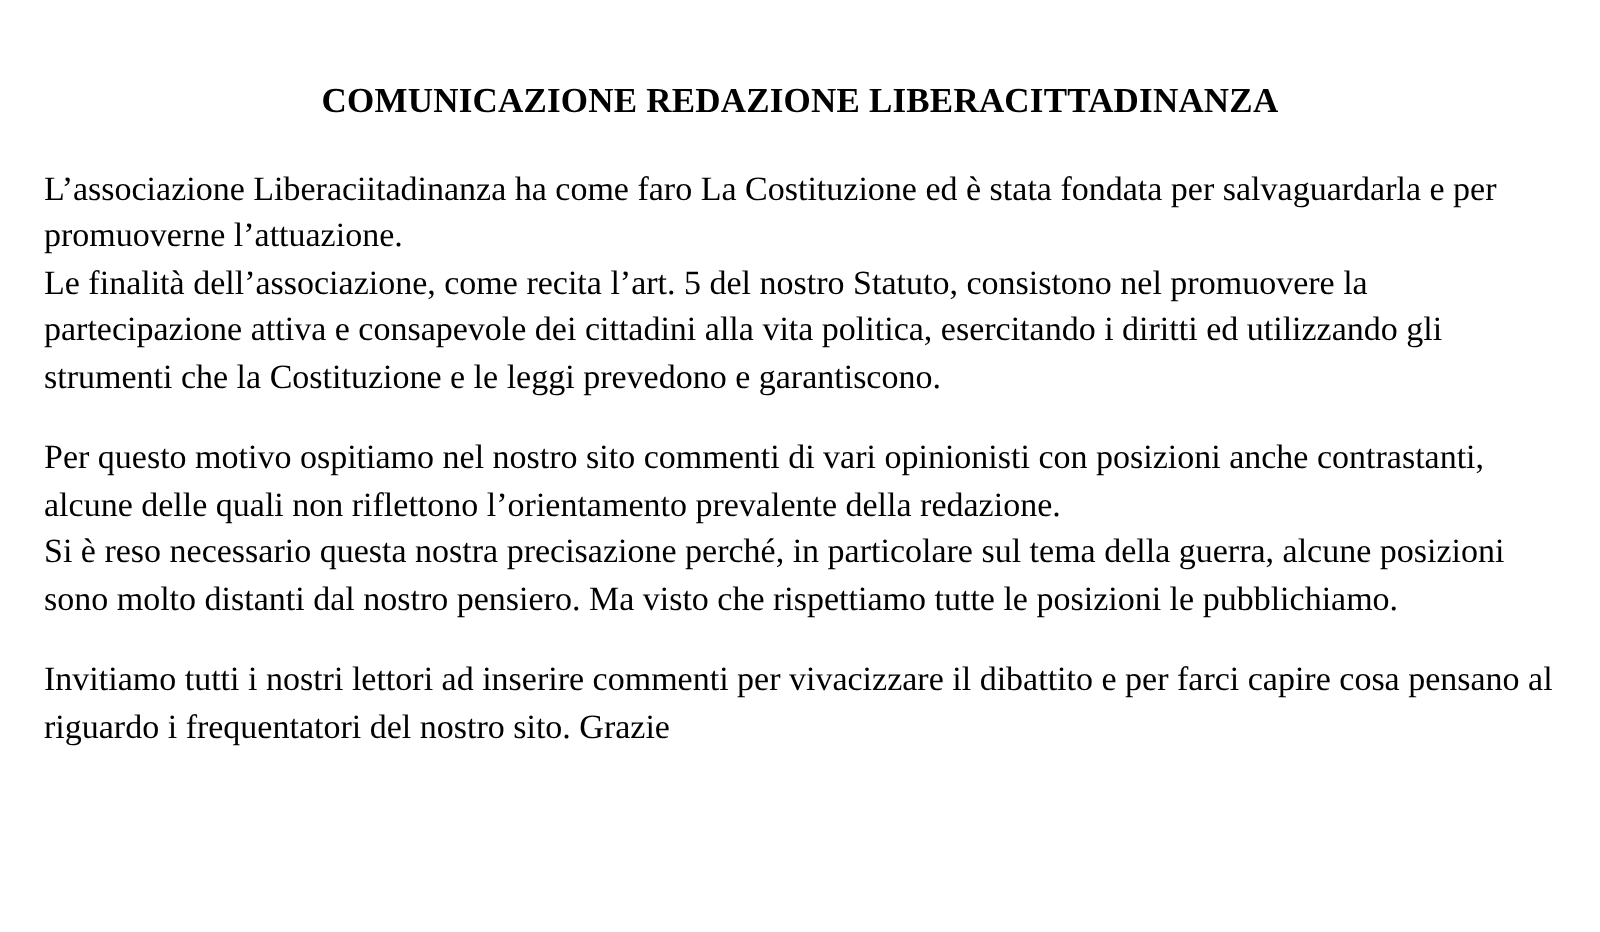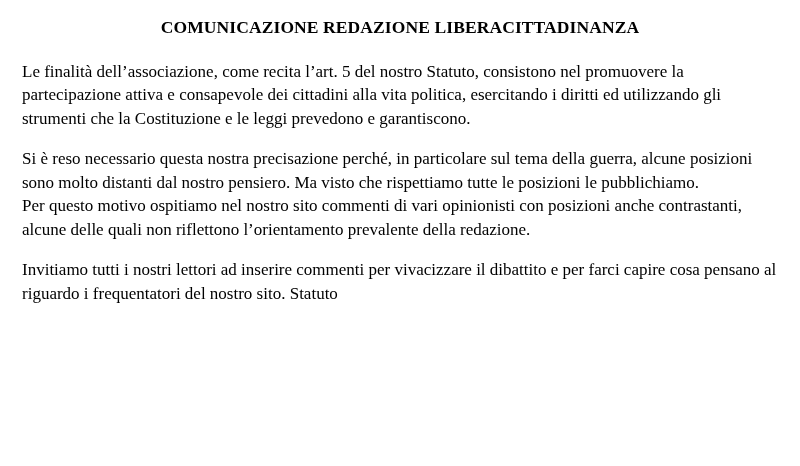--- a/index.html
+++ b/index.html
@@ -11,21 +11,21 @@
     height: 466px;
     background: #ffffff;
     font-family: "Liberation Serif", serif;
     color: #000000;
     overflow: hidden;
   }
   .page {
     width: 800px;
     height: 466px;
     box-sizing: border-box;
-    padding: 17px 22px 10px 22px;
+    padding: 40px 22px 10px 22px;
     position: relative;
   }
   .doc-title {
     text-align: center;
     font-weight: bold;
     font-size: 17.5px;
     letter-spacing: 0.1px;
     margin: 0 0 22px 0;
     line-height: 1.2;
   }
@@ -44,28 +44,29 @@
 </style>
 </head>
 <body>
 
 <div class="page">
 
   <h1 class="doc-title">COMUNICAZIONE REDAZIONE LIBERACITTADINANZA</h1>
 
   <div class="body-block">
 
+    <p class="para">L’associazione Liberaciitadinanza ha come faro La Costituzione ed è stata fondata per salvaguardarla e per promuoverne l’attuazione.</p>
 
     <p class="para">Le finalità dell’associazione, come recita l’art. 5 del nostro Statuto, consistono nel promuovere la partecipazione attiva e consapevole dei cittadini alla vita politica, esercitando i diritti ed utilizzando gli strumenti che la Costituzione e le leggi prevedono e garantiscono.</p>
 
 
     <div class="spacer"></div>
 
+    <p class="para">Per questo motivo ospitiamo nel nostro sito commenti di vari opinionisti con posizioni anche contrastanti, alcune delle quali  non riflettono l’orientamento prevalente della redazione.</p>
+
     <p class="para">Si è reso necessario questa nostra precisazione perché, in particolare sul tema della guerra, alcune posizioni sono  molto distanti dal nostro pensiero. Ma visto che rispettiamo tutte le posizioni le pubblichiamo.</p>
-
-    <p class="para">Per questo motivo ospitiamo nel nostro sito commenti di vari opinionisti con posizioni anche contrastanti, alcune delle quali  non riflettono l’orientamento prevalente della redazione.</p>
 
     <div class="spacer"></div>
 
-    <p class="para">Invitiamo tutti i nostri lettori ad inserire commenti per vivacizzare il dibattito e per farci capire cosa pensano al riguardo i frequentatori del nostro sito. Statuto</p>
+    <p class="para">Invitiamo tutti i nostri lettori ad inserire commenti per vivacizzare il dibattito e per farci capire cosa pensano al riguardo i frequentatori del nostro sito. Grazie</p>
 
   </div>
 </div>
 
 </body></html>

